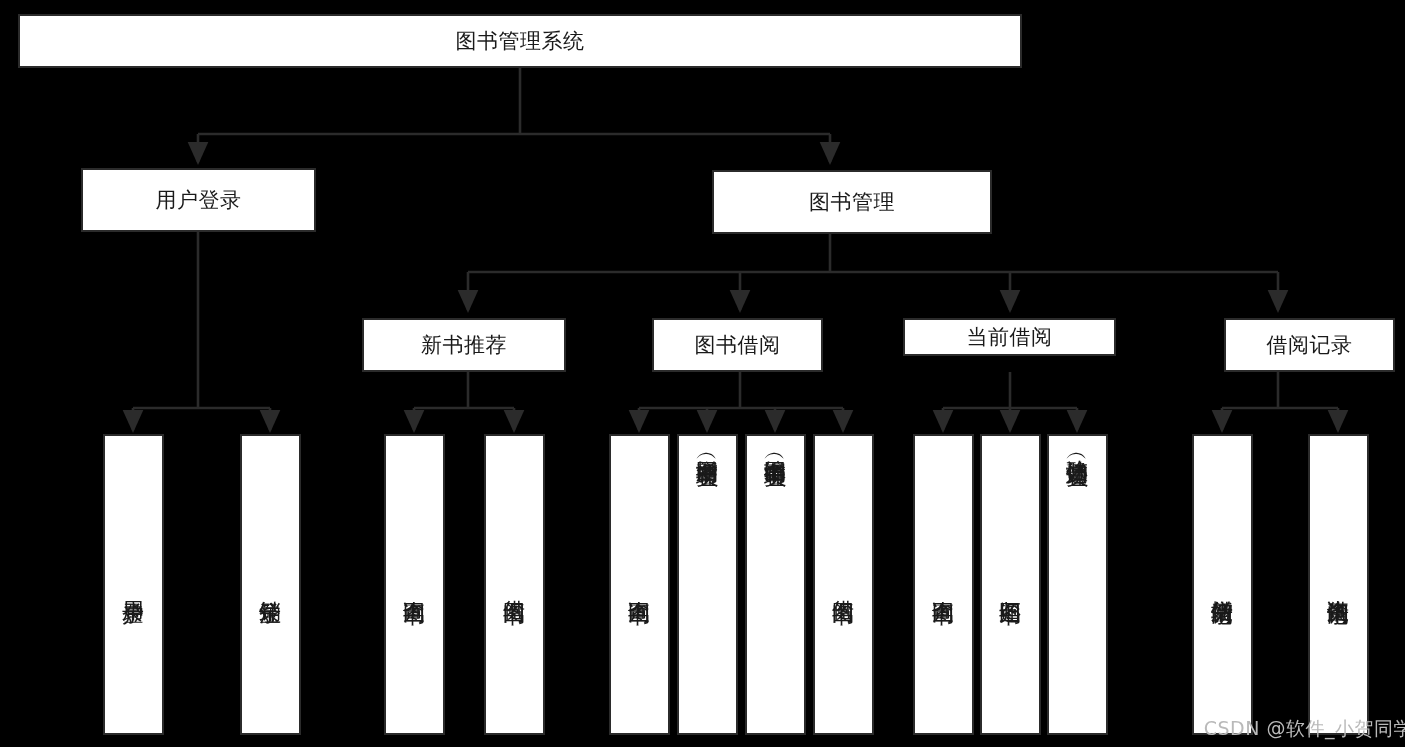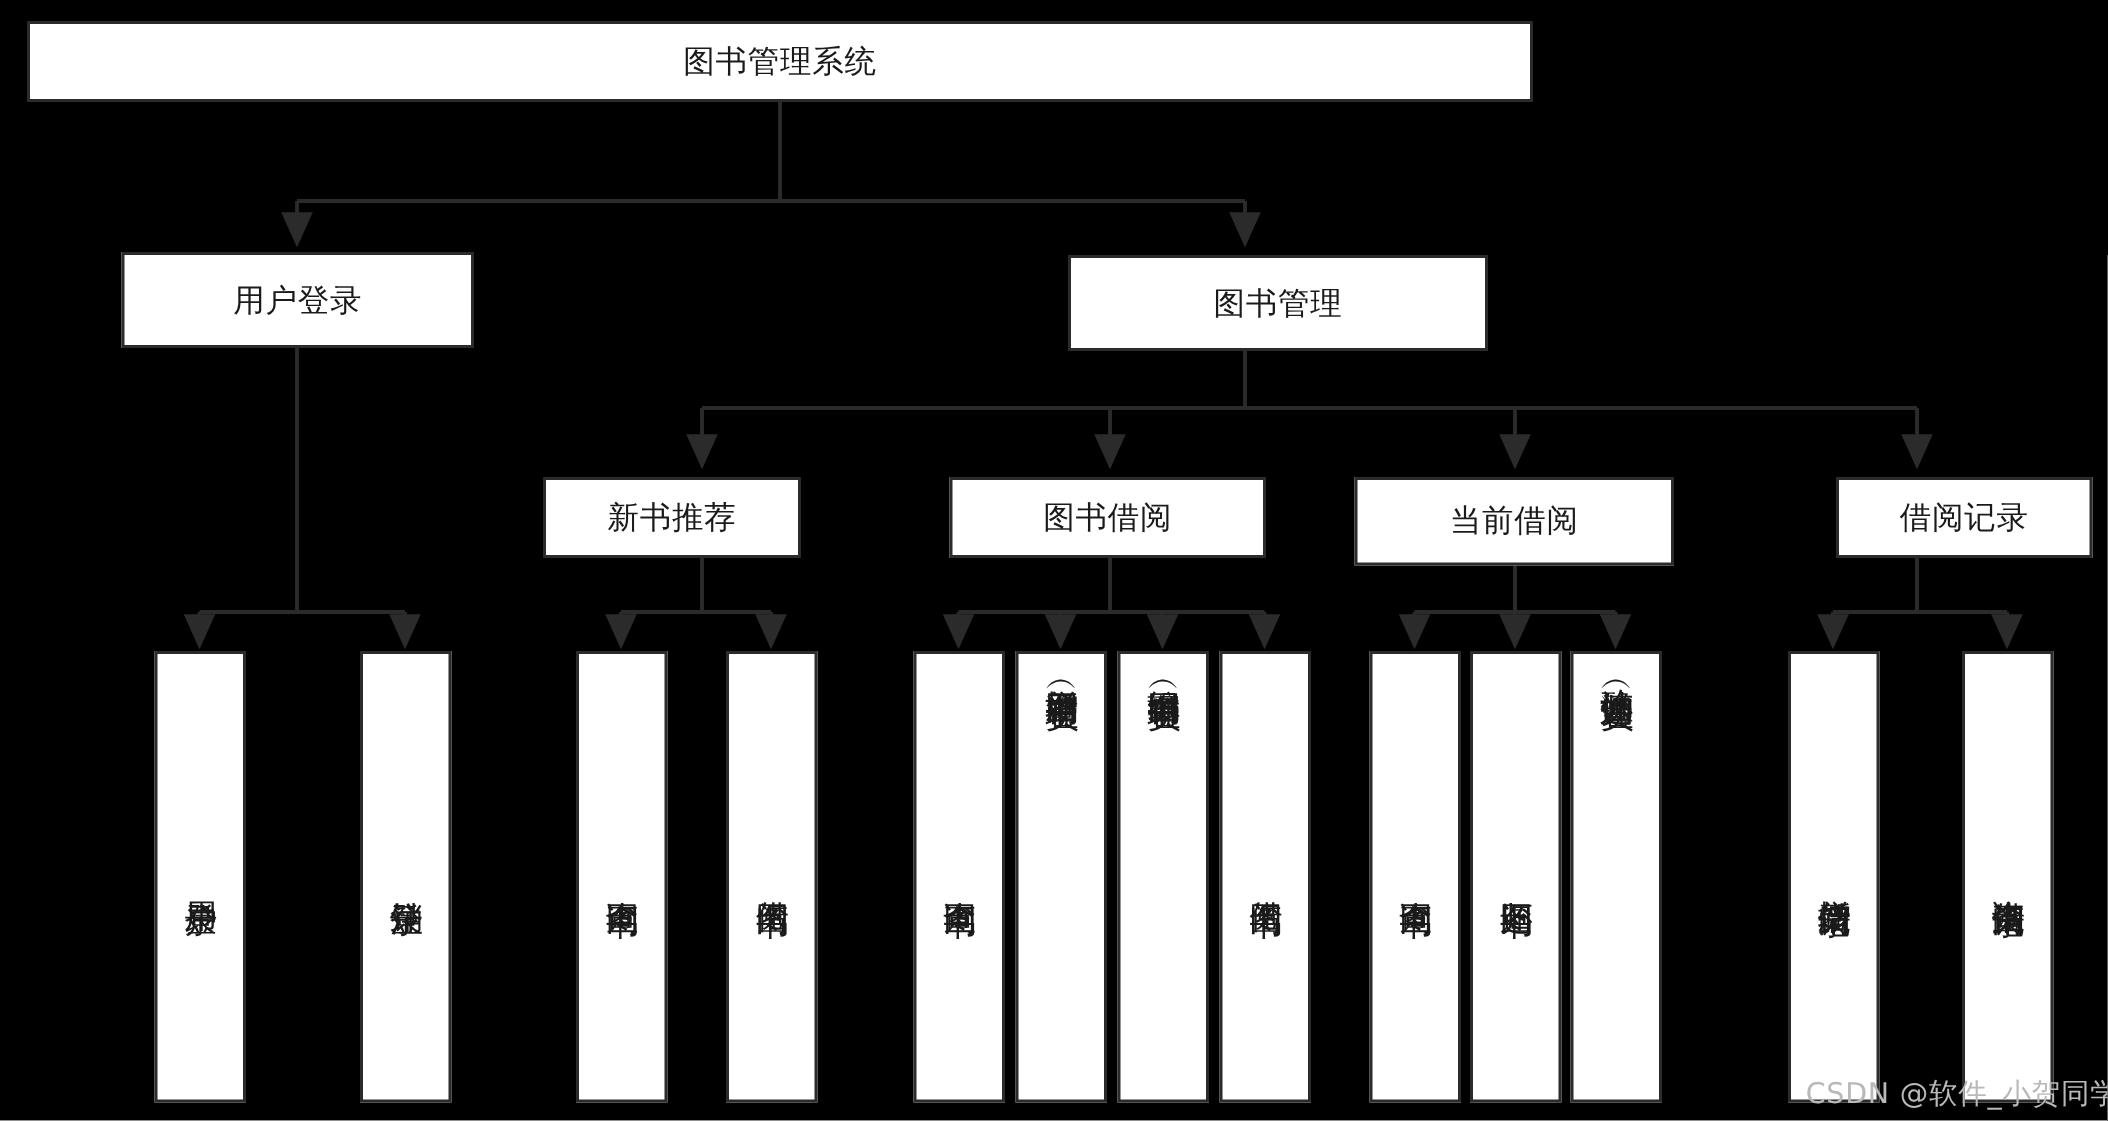--- a/index.html
+++ b/index.html
@@ -141,27 +141,27 @@
     <span class="node-label">图书管理系统</span>
   </div>
 
   <div class="node horiz" style="left:81px; top:168px; width:235px; height:64px;">
     <span class="node-label">用户登录</span>
   </div>
   <div class="node horiz" style="left:712px; top:170px; width:280px; height:64px;">
     <span class="node-label">图书管理</span>
   </div>
 
-  <div class="node horiz" style="left:362px; top:318px; width:172px; height:54px;">
+  <div class="node horiz" style="left:362px; top:318px; width:204px; height:54px;">
     <span class="node-label">新书推荐</span>
   </div>
-  <div class="node horiz" style="left:633px; top:318px; width:211px; height:54px;">
+  <div class="node horiz" style="left:652px; top:318px; width:171px; height:54px;">
     <span class="node-label">图书借阅</span>
   </div>
-  <div class="node horiz" style="left:903px; top:318px; width:213px; height:59px;">
+  <div class="node horiz" style="left:903px; top:318px; width:213px; height:38px;">
     <span class="node-label">当前借阅</span>
   </div>
   <div class="node horiz" style="left:1224px; top:318px; width:171px; height:54px;">
     <span class="node-label">借阅记录</span>
   </div>
 
   <div class="node vert center-v" style="left:103px; top:434px; width:61px; height:301px;">
     <span class="node-label">用户登录</span>
   </div>
   <div class="node vert center-v" style="left:240px; top:434px; width:61px; height:301px;">

